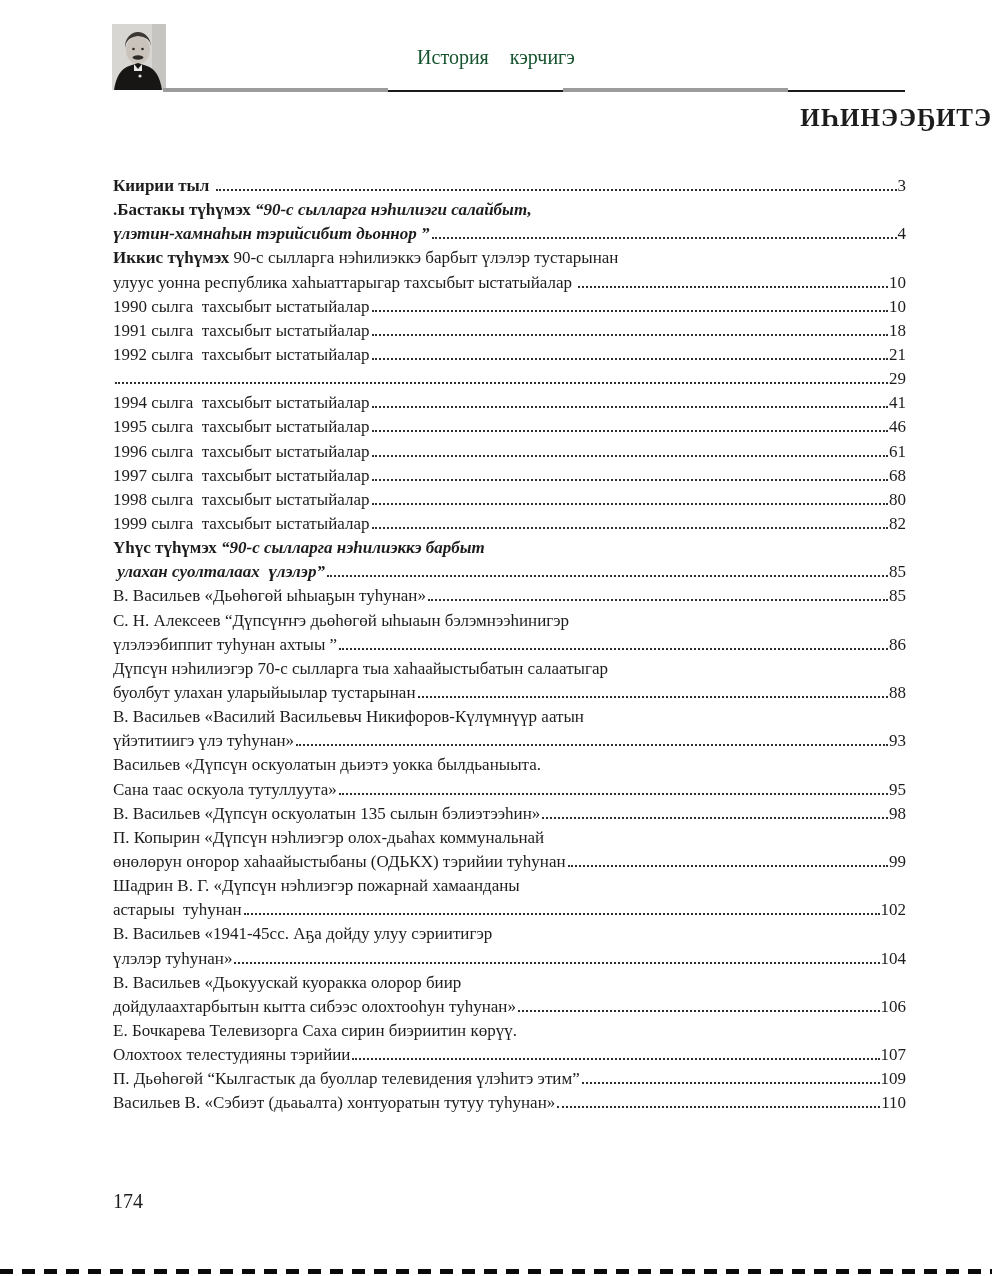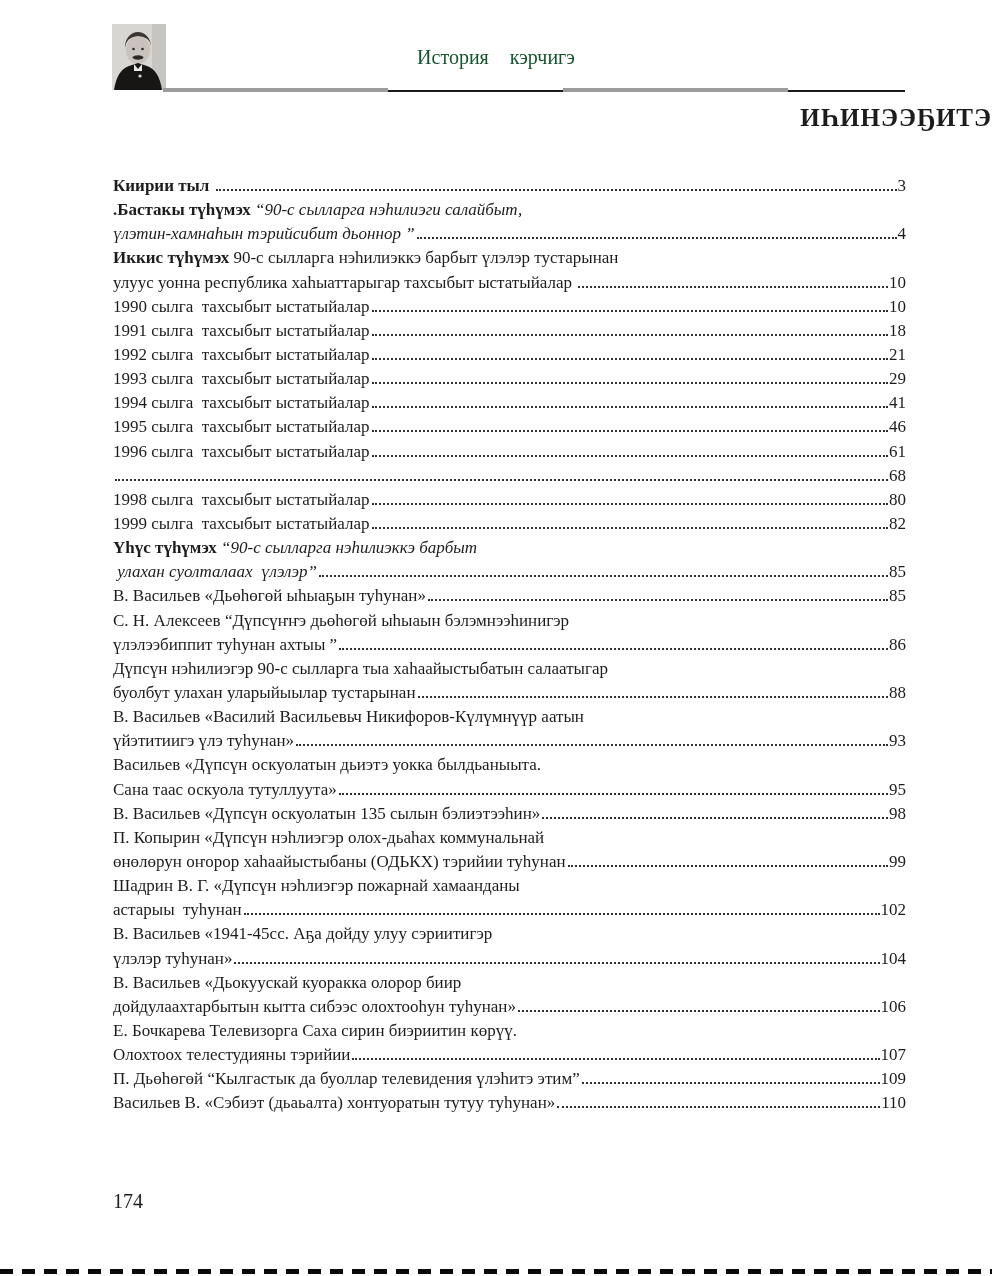--- a/index.html
+++ b/index.html
@@ -32,21 +32,21 @@
     font-size:17px;
     margin-top:18px;
   }
   .toc-row{
     display:flex;align-items:baseline;
     height:24.15px;overflow:hidden;
   }
   .seg{white-space:pre;}
   .seg-b{font-weight:bold;}
   .seg-i{}
-  .seg-bi{font-weight:normal;font-style:italic;}
+  .seg-bi{font-weight:bold;font-style:italic;}
   .dots{
     flex:1 1 auto;min-width:12px;height:0;
     border-bottom:2.4px dotted #2f2f2f;
     margin:0 1px 2px 2px;
     align-self:baseline;
   }
   .pg{white-space:pre;}
   .footer-num{position:absolute;left:113px;top:1190px;font-size:20px;}
   .bottom-edge{
     position:absolute;left:0;top:1269px;width:100%;height:5px;
@@ -112,40 +112,40 @@
       <span class="seg seg-n">1991 сылга  тахсыбыт ыстатыйалар</span>
       <span class="dots"></span>
       <span class="pg">18</span>
     </div>
     <div class="toc-row">
       <span class="seg seg-n">1992 сылга  тахсыбыт ыстатыйалар</span>
       <span class="dots"></span>
       <span class="pg">21</span>
     </div>
     <div class="toc-row">
-      <span class="seg seg-n">1993 сылга  тахсыбыт ыстатыйалар</span>
       <span class="dots"></span>
       <span class="pg">29</span>
     </div>
     <div class="toc-row">
       <span class="seg seg-n">1994 сылга  тахсыбыт ыстатыйалар</span>
       <span class="dots"></span>
       <span class="pg">41</span>
     </div>
     <div class="toc-row">
       <span class="seg seg-n">1995 сылга  тахсыбыт ыстатыйалар</span>
       <span class="dots"></span>
       <span class="pg">46</span>
     </div>
     <div class="toc-row">
       <span class="seg seg-n">1996 сылга  тахсыбыт ыстатыйалар</span>
       <span class="dots"></span>
       <span class="pg">61</span>
     </div>
     <div class="toc-row">
+      <span class="seg seg-n">1997 сылга  тахсыбыт ыстатыйалар</span>
       <span class="dots"></span>
       <span class="pg">68</span>
     </div>
     <div class="toc-row">
       <span class="seg seg-n">1998 сылга  тахсыбыт ыстатыйалар</span>
       <span class="dots"></span>
       <span class="pg">80</span>
     </div>
     <div class="toc-row">
       <span class="seg seg-n">1999 сылга  тахсыбыт ыстатыйалар</span>
@@ -169,21 +169,21 @@
     <div class="toc-row">
       <span class="seg seg-n">С. Н. Алексеев </span>
       <span class="seg seg-i">“Дүпсүҥҥэ дьөһөгөй ыһыаын бэлэмнээһинигэр</span>
     </div>
     <div class="toc-row">
       <span class="seg seg-i">үлэлээбиппит туһунан ахтыы ”</span>
       <span class="dots"></span>
       <span class="pg">86</span>
     </div>
     <div class="toc-row">
-      <span class="seg seg-n">Дүпсүн нэһилиэгэр 90-с сылларга тыа хаһаайыстыбатын салаатыгар</span>
+      <span class="seg seg-n">Дүпсүн нэһилиэгэр 70-с сылларга тыа хаһаайыстыбатын салаатыгар</span>
     </div>
     <div class="toc-row">
       <span class="seg seg-n">буолбут улахан уларыйыылар тустарынан</span>
       <span class="dots"></span>
       <span class="pg">88</span>
     </div>
     <div class="toc-row">
       <span class="seg seg-n">В. Васильев </span>
       <span class="seg seg-i">«Василий Васильевьч Никифоров-Күлүмнүүр аатын</span>
     </div>

